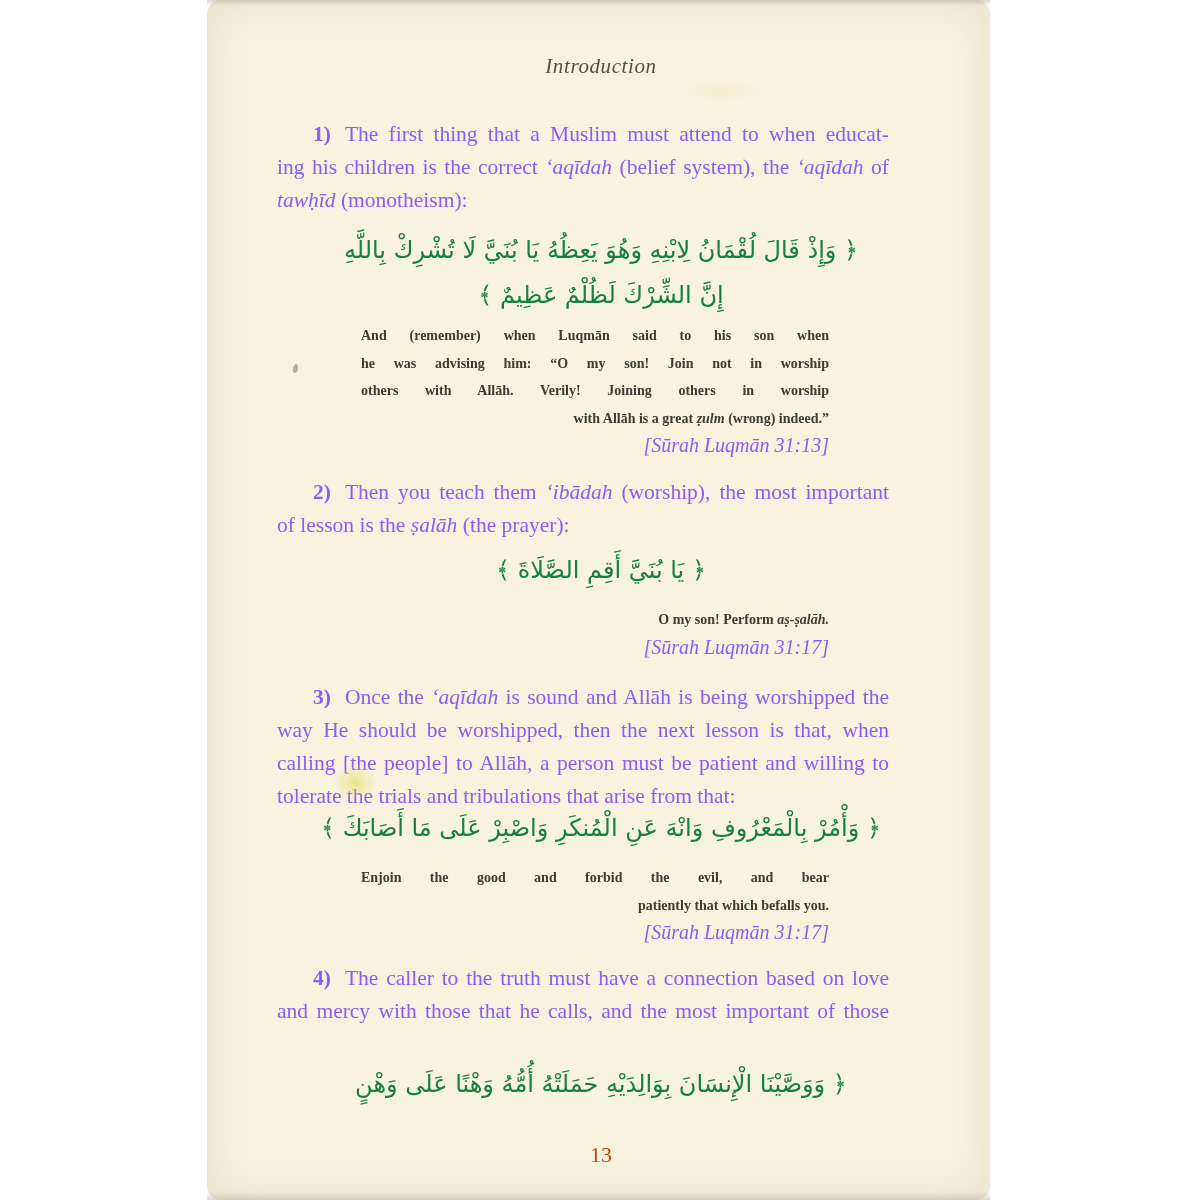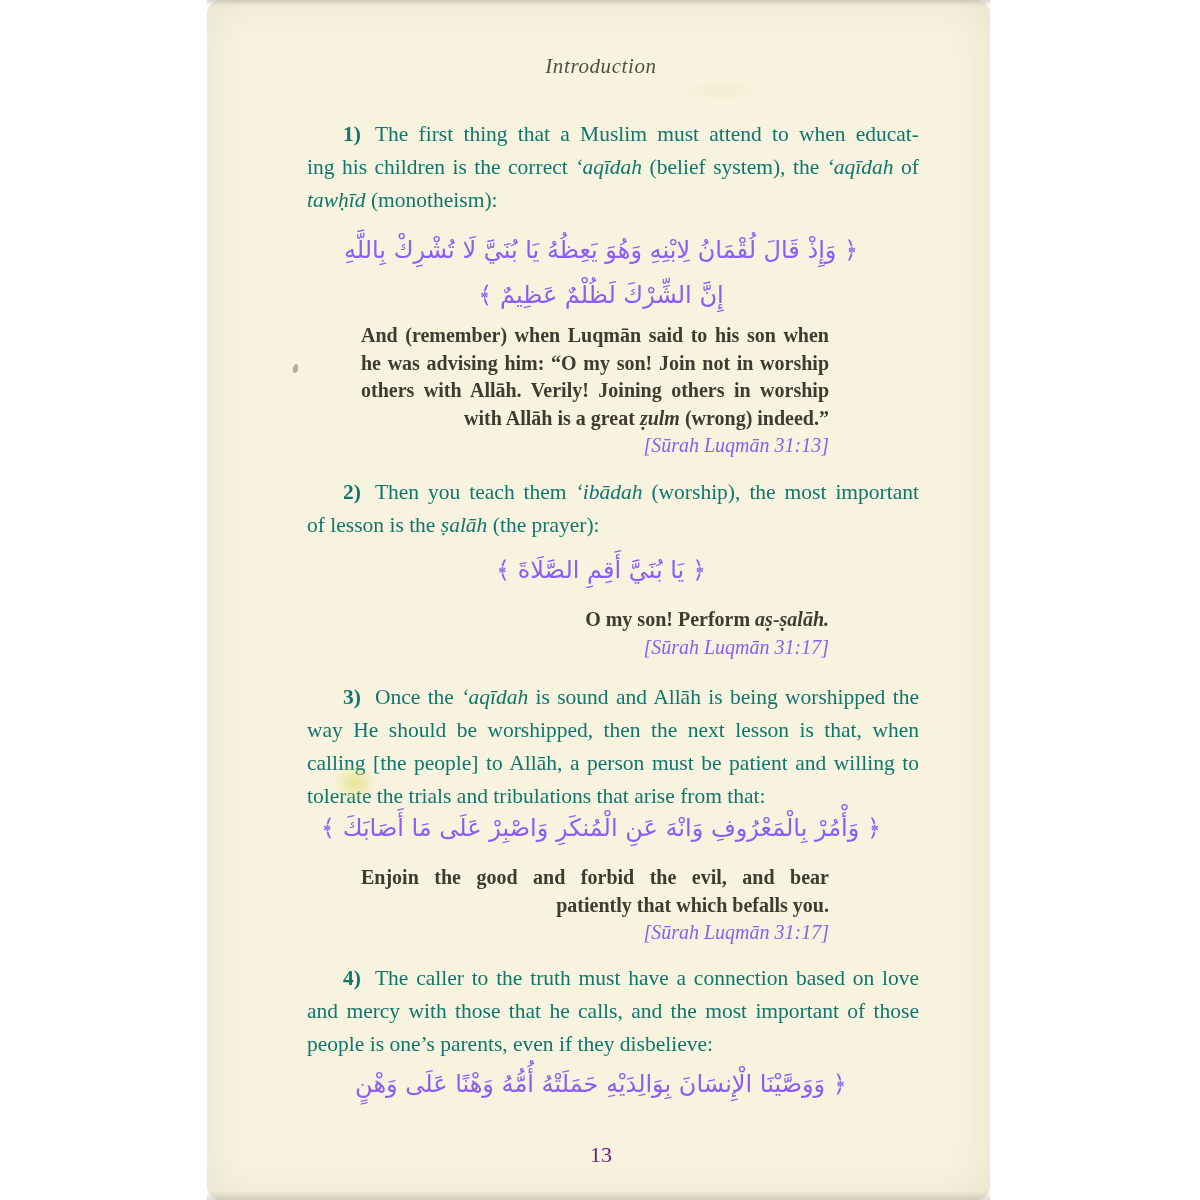--- a/index.html
+++ b/index.html
@@ -7,36 +7,36 @@
         font-family:"Liberation Serif","DejaVu Serif",serif;color:#45463a;}
   .page{position:absolute;left:207px;top:0;width:783px;height:1200px;background:#f7f3df;
         box-shadow:inset 0 0 45px rgba(185,178,150,.28);border-radius:14px;}
   .page::before{content:"";position:absolute;left:0;top:0;right:0;height:6px;
         background:linear-gradient(180deg,rgba(168,165,150,.45),rgba(168,165,150,0));}
   .page::after{content:"";position:absolute;left:0;bottom:0;right:0;height:9px;
         background:linear-gradient(0deg,rgba(168,165,150,.4),rgba(168,165,150,0));}
   .block{position:absolute;}
   .title{left:88px;top:54px;width:612px;font-size:21px;font-style:italic;text-align:center;
          letter-spacing:.6px;color:#505144;}
-  .para{left:100px;width:612px;font-size:21.5px;line-height:33px;color:#0f766e;}
+  .para{left:70px;width:612px;font-size:21.5px;line-height:33px;color:#8b5cf6;}
   .p1{top:118px;} .p2{top:476px;} .p3{top:681px;} .p4{top:962px;}
   .tline.just{text-align:justify;text-align-last:justify;}
   .tline.left{text-align:left;}
   .tline.center{text-align:right;}
   .tline.indent{text-indent:36px;}
   .seg-num{font-weight:bold;padding-right:14px;}
   .seg-it{font-style:italic;}
   .arabic{left:88px;width:612px;font-family:"DejaVu Sans",sans-serif;font-size:24px;
-          line-height:45px;text-align:center;direction:rtl;color:#8b5cf6;}
+          line-height:45px;text-align:center;direction:rtl;color:#15803d;}
   .v1{top:228px;} .v2{top:548px;} .v3{top:806px;} .v4{top:1062px;}
-  .trans{left:154px;width:468px;font-size:20px;line-height:27.5px;font-weight:bold;color:#3b3d30;}
+  .trans{left:154px;width:468px;font-size:14px;line-height:27.5px;font-weight:bold;color:#3b3d30;}
   .t1{top:322px;} .t2{top:606px;} .t3{top:864px;}
   .cite{left:154px;width:468px;font-size:20px;font-style:italic;text-align:right;color:#8b5cf6;}
   .c1{top:434px;} .c2{top:636px;} .c3{top:921px;}
-  .pnum{left:88px;top:1142px;width:612px;font-size:22px;text-align:center;color:#701a75;}
+  .pnum{left:88px;top:1142px;width:612px;font-size:22px;text-align:center;color:#c2410c;}
   .speck{position:absolute;left:86px;top:364px;width:5px;height:9px;border-radius:50% 50% 50% 50%/60% 60% 40% 40%;
          background:rgba(120,118,108,.55);transform:rotate(12deg);}
   .stain{position:absolute;left:126px;top:764px;width:44px;height:38px;border-radius:50%;
          background:radial-gradient(closest-side,rgba(222,215,80,.55),rgba(222,215,80,0));}
   .stain2{position:absolute;left:470px;top:80px;width:90px;height:22px;border-radius:50%;
          background:radial-gradient(closest-side,rgba(235,228,180,.35),rgba(235,228,180,0));}
 </style>
 </head>
 <body>
 
@@ -87,21 +87,20 @@
 
     <div class="block trans t3">
         <div class="tline just"><span>Enjoin the good and forbid the evil, and bear</span></div>
         <div class="tline center"><span>patiently that which befalls you.</span></div>
       </div>
     <div class="block cite c3">[Sūrah Luqmān 31:17]</div>
 
     <div class="block para p4">
         <div class="tline just indent"><span class="seg-num">4)</span><span>The caller to the truth must have a connection based on love</span></div>
         <div class="tline just"><span>and mercy with those that he calls, and the most important of those</span></div>
-        <div class="tline left"><span>people is one’s parents, even if they disbelieve:</span></div>
       </div>
 
     <div class="block arabic v4" dir="rtl">﴿ وَوَصَّيْنَا الْإِنسَانَ بِوَالِدَيْهِ حَمَلَتْهُ أُمُّهُ وَهْنًا عَلَى وَهْنٍ</div>
 
     <div class="block pnum">13</div>
 
     <div class="speck"></div>
     <div class="stain"></div>
     <div class="stain2"></div>
   </div>

